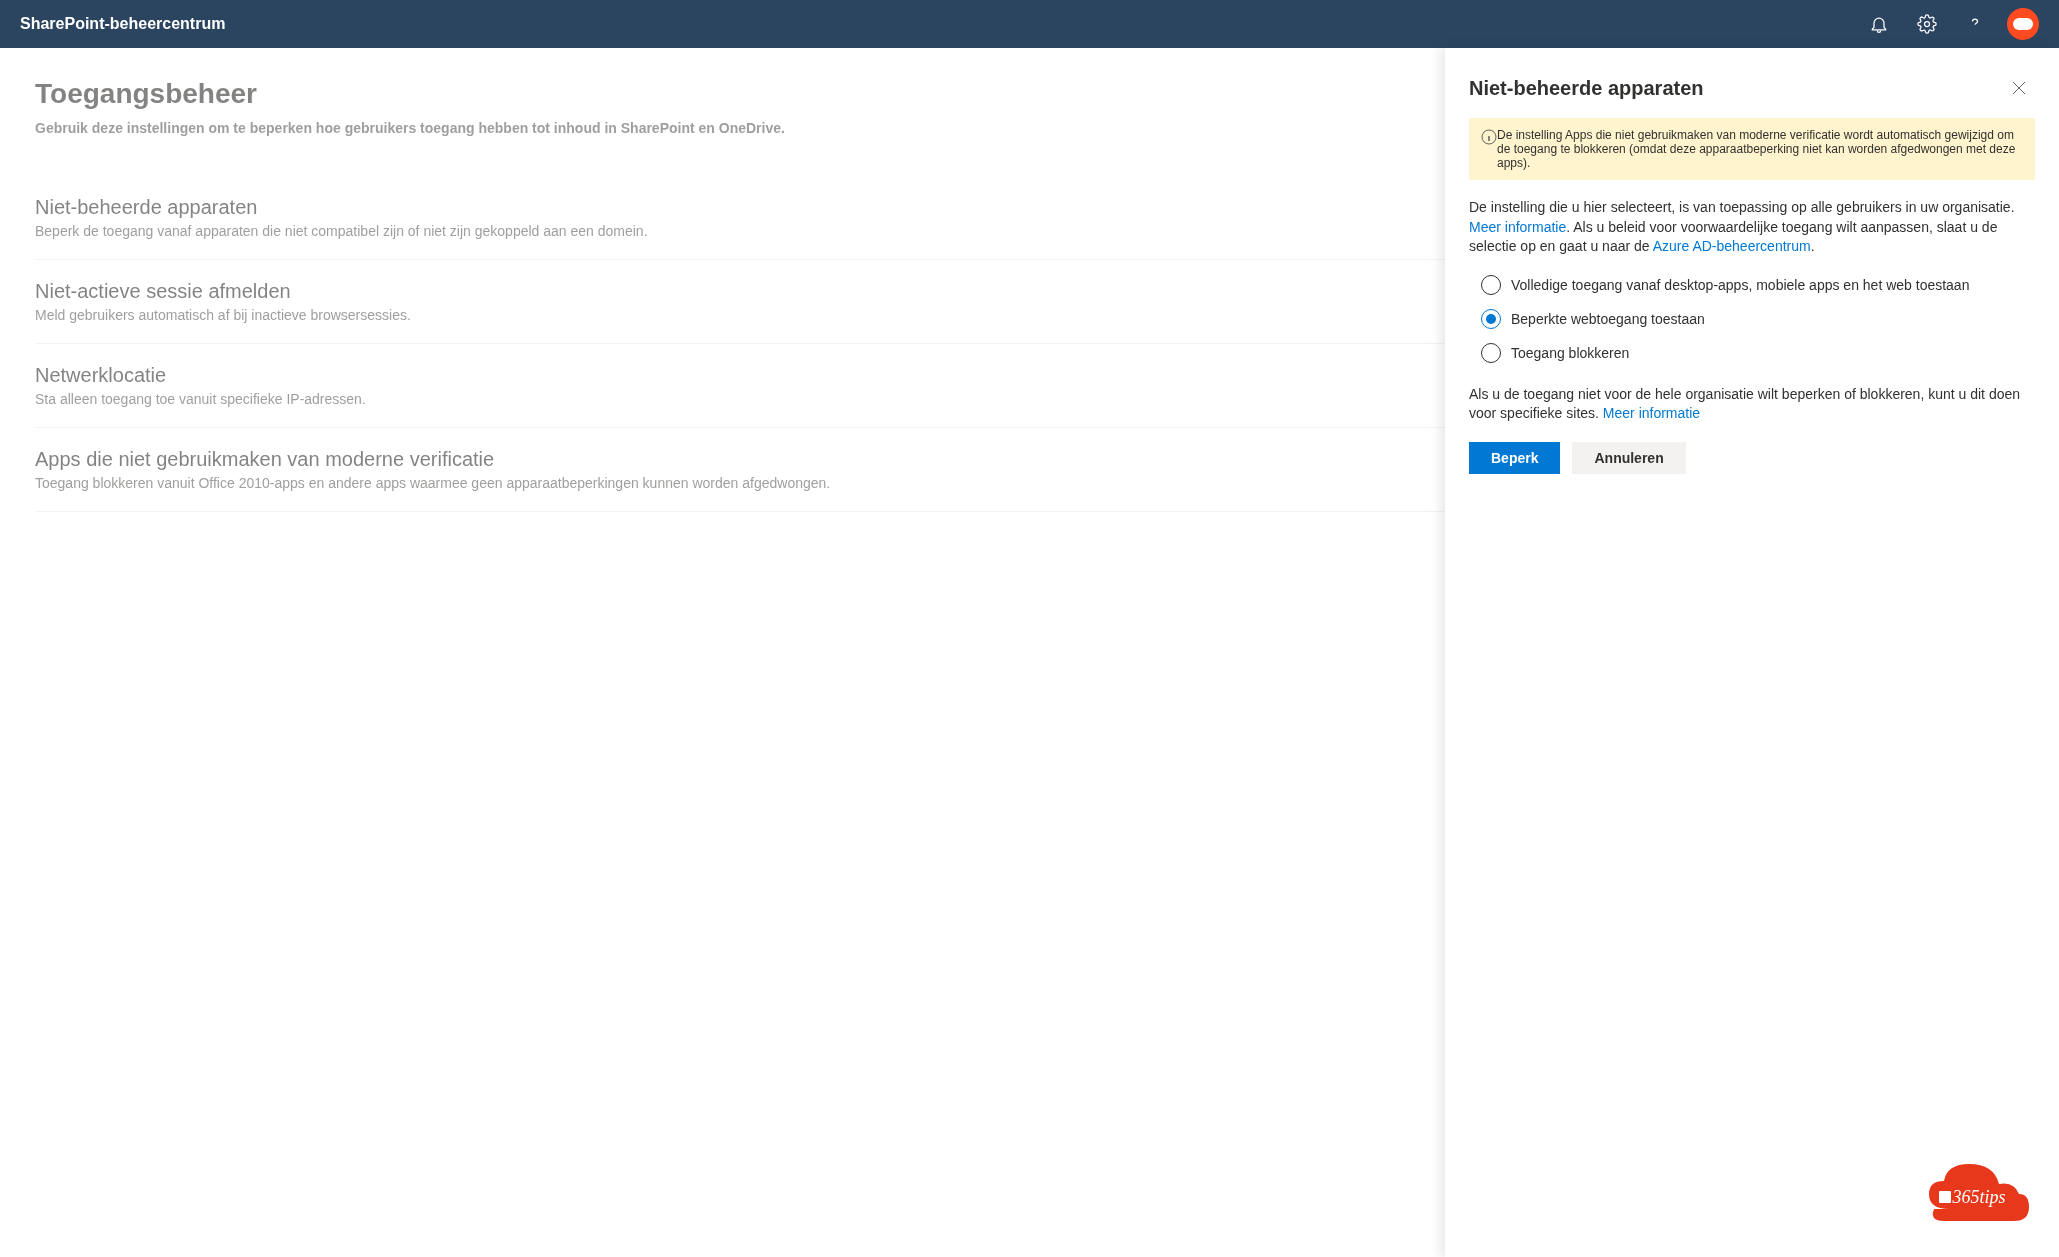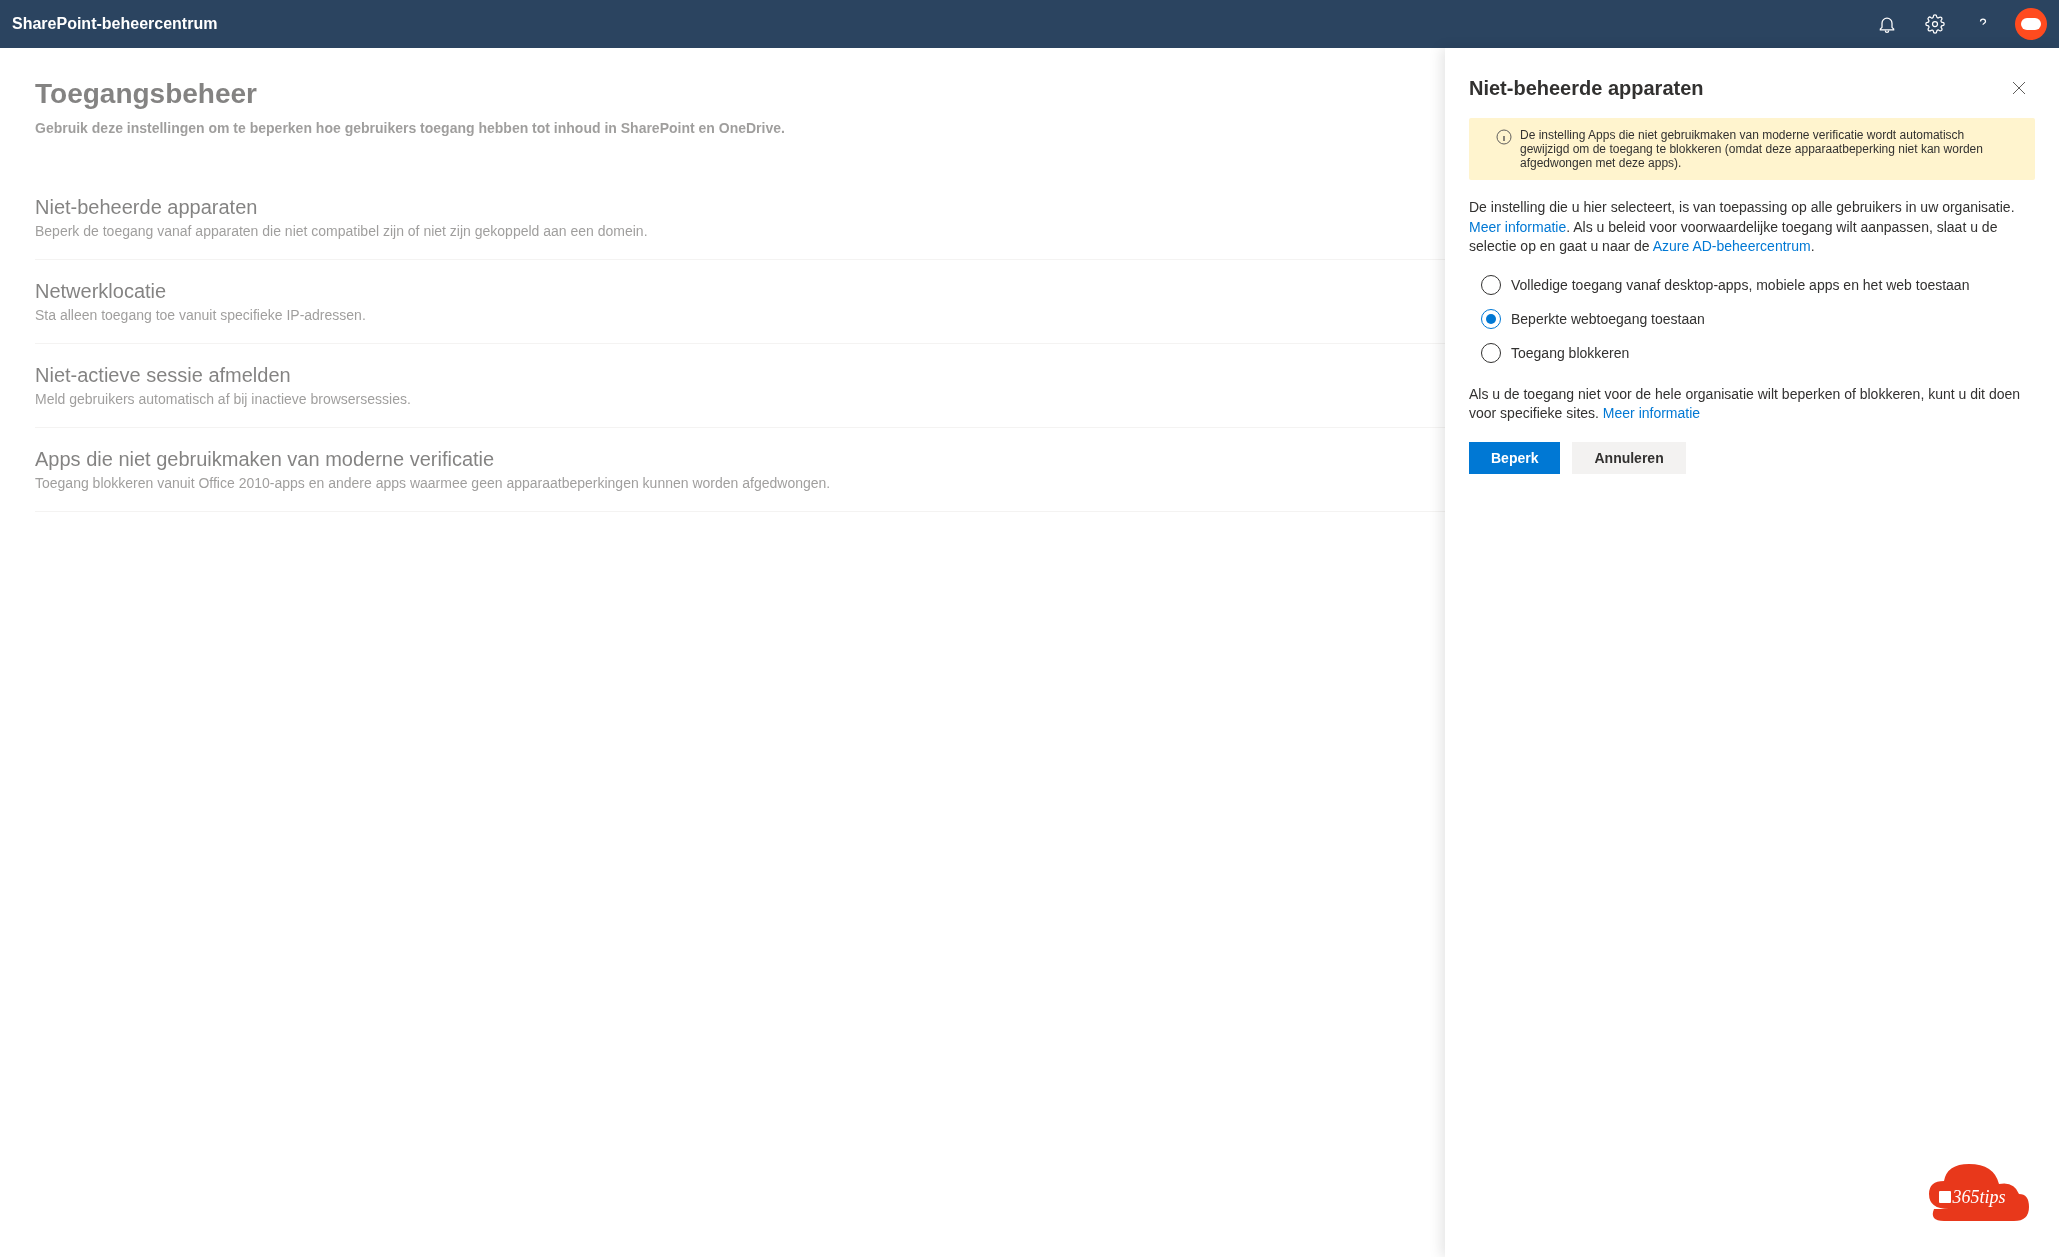--- a/index.html
+++ b/index.html
@@ -1,18 +1,18 @@
 <!DOCTYPE html>
 <html><head>
 <meta charset="utf-8">
 <style>
 * { box-sizing: border-box; margin: 0; padding: 0; }
 body { font-family: "Segoe UI", -apple-system, sans-serif; background: #ffffff; color: #323130; overflow: hidden; }
 
-.header { background: #2b4460; height: 48px; display: flex; align-items: center; padding: 0 12px; color: #ffffff; }
+.header { background: #2b4460; height: 48px; display: flex; align-items: center; padding: 0 20px; color: #ffffff; }
 .header-title { font-size: 16px; font-weight: 600; }
 .header-spacer { flex: 1; }
 .header-icon { width: 48px; height: 48px; display: flex; align-items: center; justify-content: center; cursor: pointer; }
 .header-icon svg { width: 20px; height: 20px; }
 .avatar { width: 32px; height: 32px; border-radius: 50%; background: #ff4b1f; display: flex; align-items: center; justify-content: center; margin-left: 8px; cursor: pointer; }
 .avatar-inner { width: 20px; height: 12px; background: #ffffff; border-radius: 6px; }
 
 .main { position: relative; height: calc(100vh - 48px); }
 .content { padding: 30px 35px; }
 .page-title { font-size: 28px; font-weight: 600; color: #323130; margin-bottom: 10px; }
@@ -23,21 +23,21 @@
 .setting-desc { font-size: 14px; color: #605e5c; }
 
 .overlay { position: absolute; top: 0; left: 0; right: 0; bottom: 0; background: rgba(255,255,255,0.4); pointer-events: none; }
 
 .panel { position: absolute; top: 0; right: 0; width: 614px; height: 100%; background: #ffffff; box-shadow: -4px 0 12px rgba(0,0,0,0.1); padding: 24px; overflow-y: auto; }
 .panel-header { display: flex; align-items: center; margin-bottom: 14px; }
 .panel-title { font-size: 20px; font-weight: 600; flex: 1; }
 .panel-close { width: 32px; height: 32px; display: flex; align-items: center; justify-content: center; cursor: pointer; }
 .panel-close svg { width: 14px; height: 14px; }
 
-.message-bar { background: #fff4ce; padding: 10px 27px; display: flex; align-items: flex-start; gap: 8px; font-size: 12px; color: #323130; margin-bottom: 18px; border-radius: 2px; }
+.message-bar { background: #fff4ce; padding: 10px 12px; display: flex; align-items: flex-start; font-size: 12px; color: #323130; margin-bottom: 18px; border-radius: 2px; }
 .message-icon { flex-shrink: 0; width: 16px; height: 16px; margin-top: 1px; }
 .message-icon svg { width: 16px; height: 16px; }
 
 .panel-text { font-size: 14px; color: #323130; line-height: 1.4; margin-bottom: 18px; }
 .link { color: #0078d4; cursor: pointer; }
 
 .radio-group { margin: 6px 0 22px 12px; }
 .radio-item { display: flex; align-items: center; gap: 10px; margin-bottom: 14px; cursor: pointer; }
 .radio { width: 20px; height: 20px; border: 1px solid #323130; border-radius: 50%; display: flex; align-items: center; justify-content: center; flex-shrink: 0; }
 .radio.selected { border-color: #0078d4; }
@@ -81,26 +81,26 @@
 <div class="main">
   <div class="content">
     <h1 class="page-title">Toegangsbeheer</h1>
     <p class="page-desc">Gebruik deze instellingen om te beperken hoe gebruikers toegang hebben tot inhoud in SharePoint en OneDrive.</p>
 
     <div class="setting-row">
       <div class="setting-title">Niet-beheerde apparaten</div>
       <div class="setting-desc">Beperk de toegang vanaf apparaten die niet compatibel zijn of niet zijn gekoppeld aan een domein.</div>
     </div>
     <div class="setting-row">
+      <div class="setting-title">Niet-actieve sessie afmelden</div>
+      <div class="setting-desc">Meld gebruikers automatisch af bij inactieve browsersessies.</div>
+    </div>
+    <div class="setting-row">
       <div class="setting-title">Netwerklocatie</div>
       <div class="setting-desc">Sta alleen toegang toe vanuit specifieke IP-adressen.</div>
-    </div>
-    <div class="setting-row">
-      <div class="setting-title">Niet-actieve sessie afmelden</div>
-      <div class="setting-desc">Meld gebruikers automatisch af bij inactieve browsersessies.</div>
     </div>
     <div class="setting-row">
       <div class="setting-title">Apps die niet gebruikmaken van moderne verificatie</div>
       <div class="setting-desc">Toegang blokkeren vanuit Office 2010-apps en andere apps waarmee geen apparaatbeperkingen kunnen worden afgedwongen.</div>
     </div>
   </div>
 
   <div class="overlay"></div>
 
   <div class="panel">

